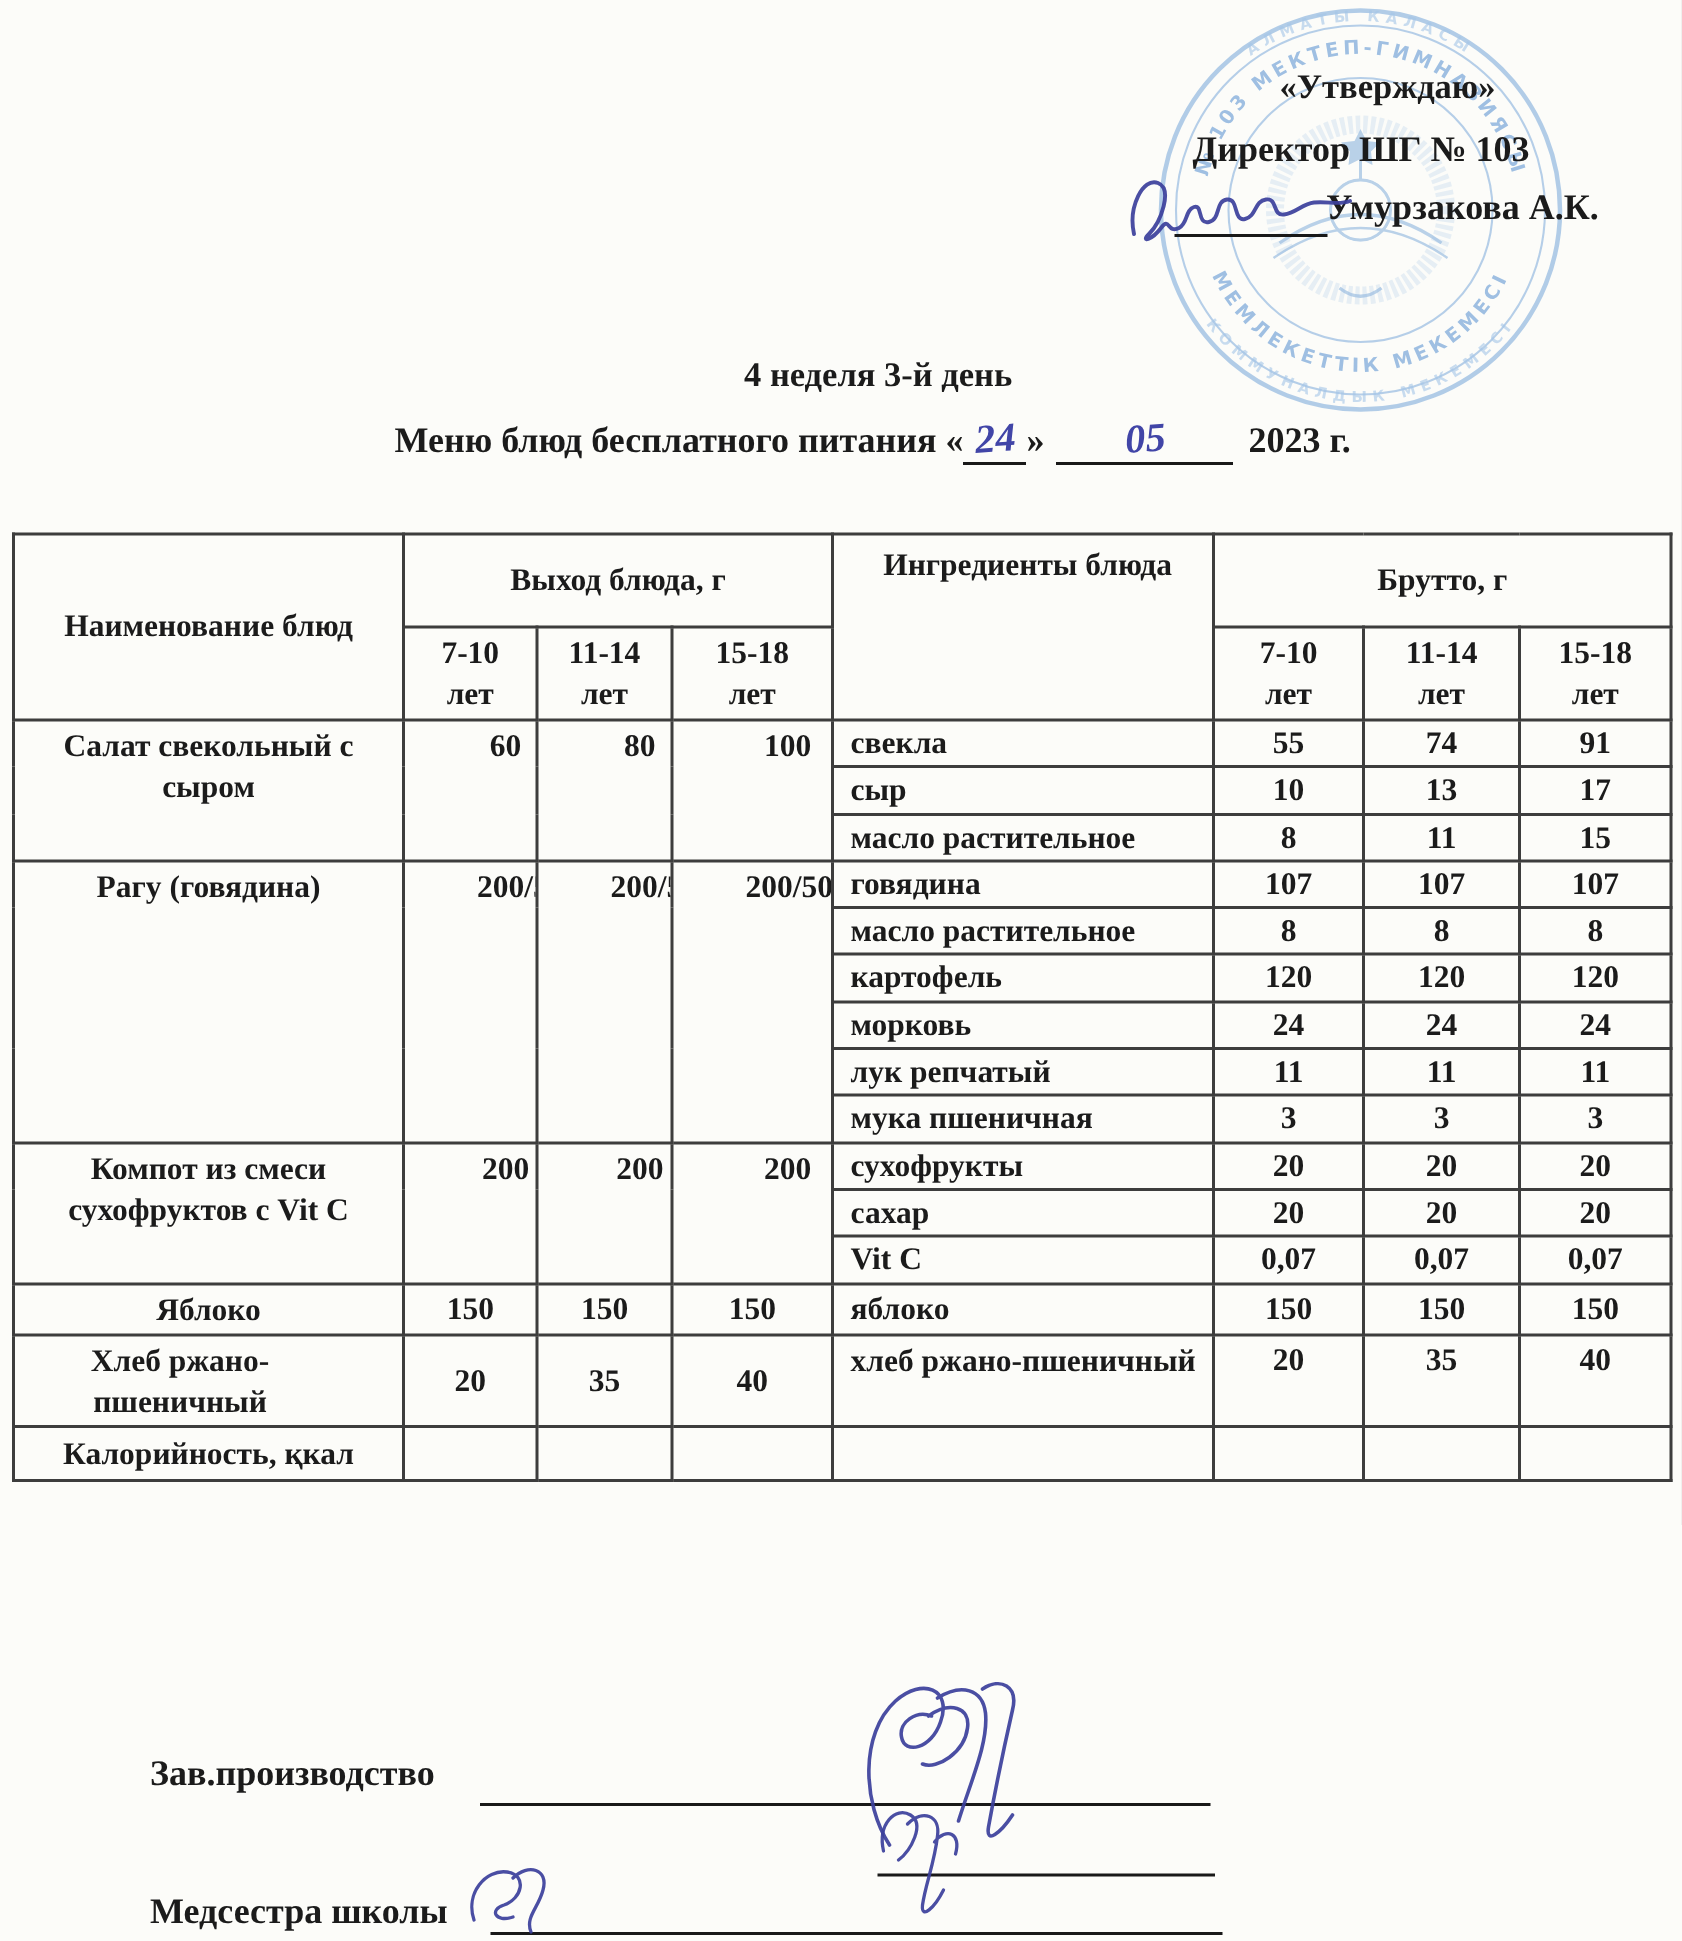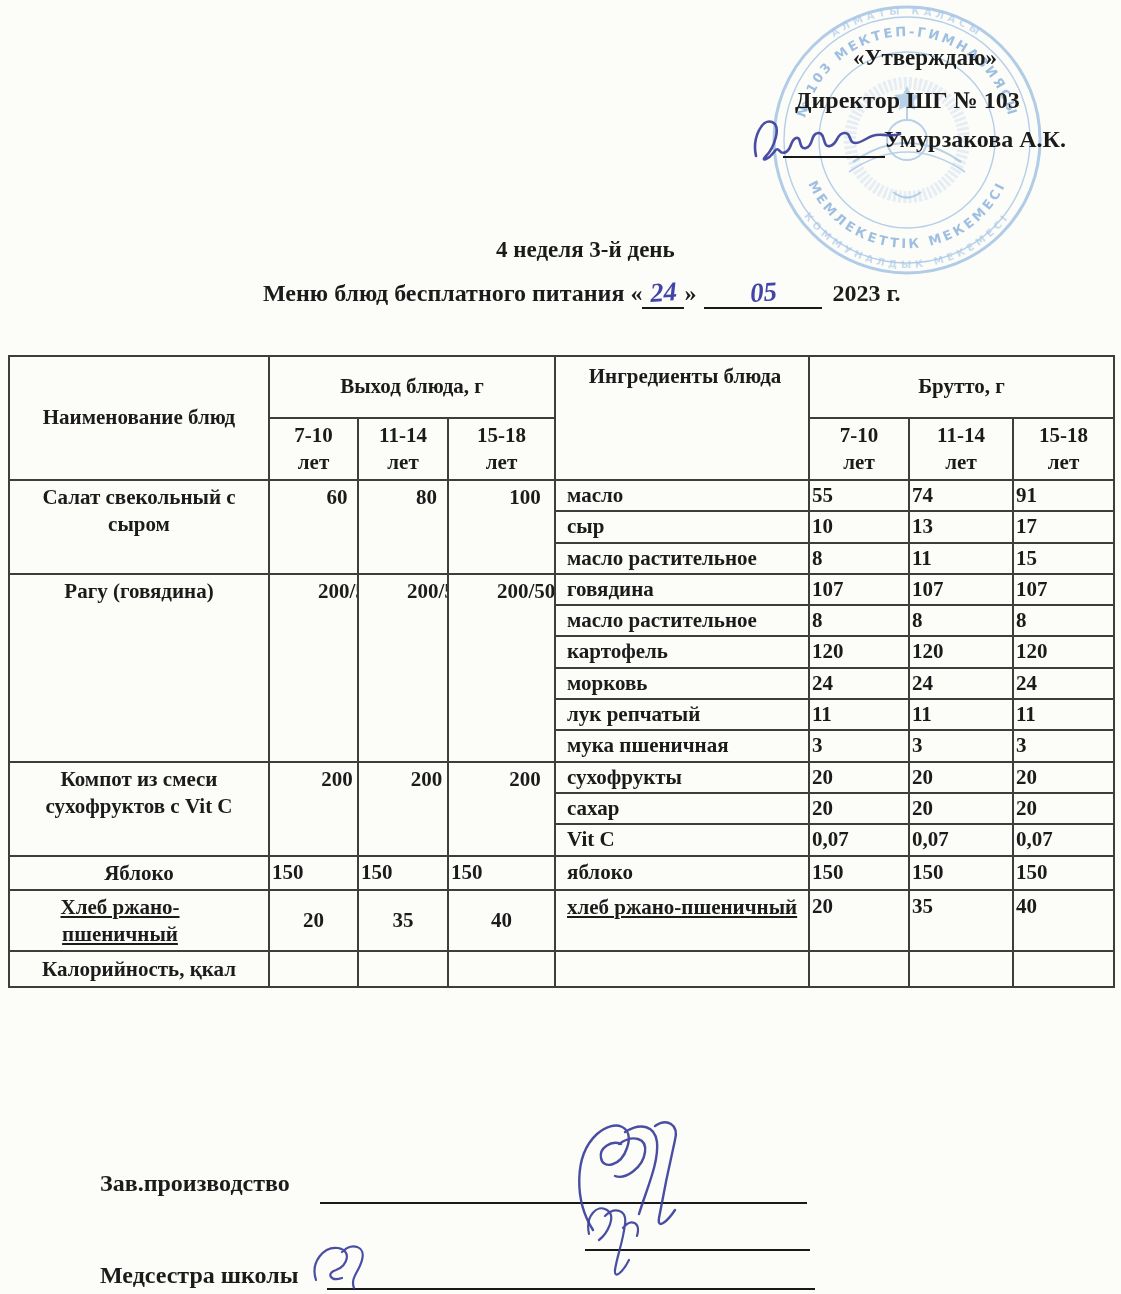--- a/index.html
+++ b/index.html
@@ -36,25 +36,25 @@
     overflow:hidden; line-height:1.3;
   }
   th{font-size:21px; padding:2px;}
   .t-h1{height:62px;} .t-h2{height:62px;}
   th.hdr-top{vertical-align:middle; text-align:center;}
   th.hdr-ing{vertical-align:top; text-align:center; padding:6px 6px 15px 12px;border-radius:25px;}
   th.hdr-dish{vertical-align:middle; text-align:center;}
   th.age span{display:block;}
   tr.ri{height:31px;} tr.rb{height:51px;} tr.rc{height:36px;}
   td.dish{vertical-align:top; text-align:center; padding:3px 10px 2px 10px;}
-  td.narrow{padding-right:48px;text-decoration:underline;}
+  td.narrow{padding-right:48px;}
   td.out{vertical-align:top; text-align:center; padding-top:3px;padding-left:48px;}
   td.outm{vertical-align:middle; text-align:center;}
   td.ing{text-align:left; padding:1px 4px 1px 11px;}
-  td.num{vertical-align:middle; padding:1px 2px;}
+  td.num{text-align:center; vertical-align:middle; padding:1px 2px;}
   td.numt{vertical-align:top; padding-top:2px;}
   
   .sig-label{position:absolute; left:100px; font-size:24px; z-index:3;}
   .lbl-1{top:1170px;} .lbl-2{top:1217px;} .lbl-3{top:1262px;}
   .sig-line{position:absolute; border-top:2.5px solid #191919; z-index:2;}
   .line-1{left:320px; top:1202px; width:487px;}
   .line-2{left:585px; top:1249px; width:225px;}
   .line-3{left:327px; top:1288px; width:488px;}
   .sig-svg{position:absolute; z-index:4;}
   .sig-1{left:563px; top:1118px;}
@@ -157,21 +157,21 @@
             <span>15-18</span>
             <span>лет</span>
           </th>
     </tr>
 
     <tr class="ri">
       <td class="dish" rowspan="3">Салат свекольный с сыром</td>
       <td class="out" rowspan="3">60</td>
       <td class="out" rowspan="3">80</td>
       <td class="out" rowspan="3">100</td>
-      <td class="ing">масло</td>
+      <td class="ing">свекла</td>
       <td class="num">55</td>
       <td class="num">74</td>
       <td class="num">91</td>
     </tr>
     <tr class="ri">
       <td class="ing">сыр</td>
       <td class="num">10</td>
       <td class="num">13</td>
       <td class="num">17</td>
     </tr>

